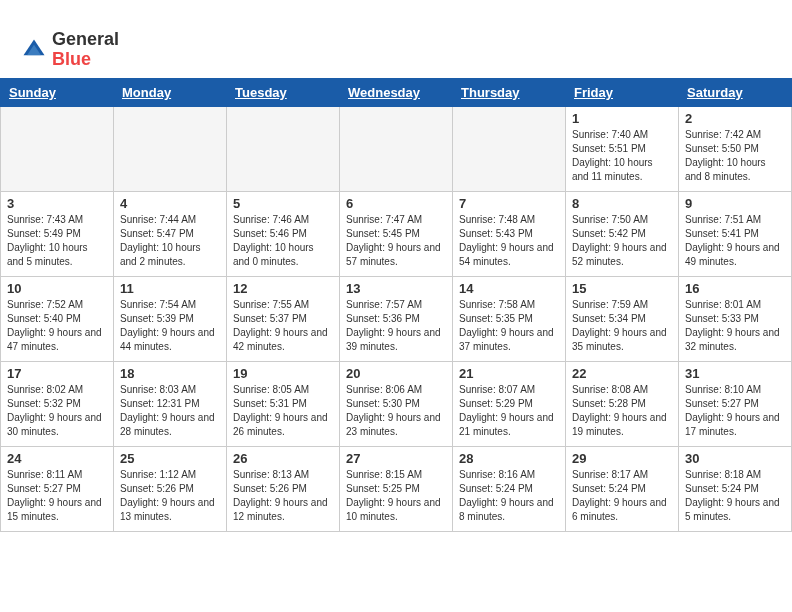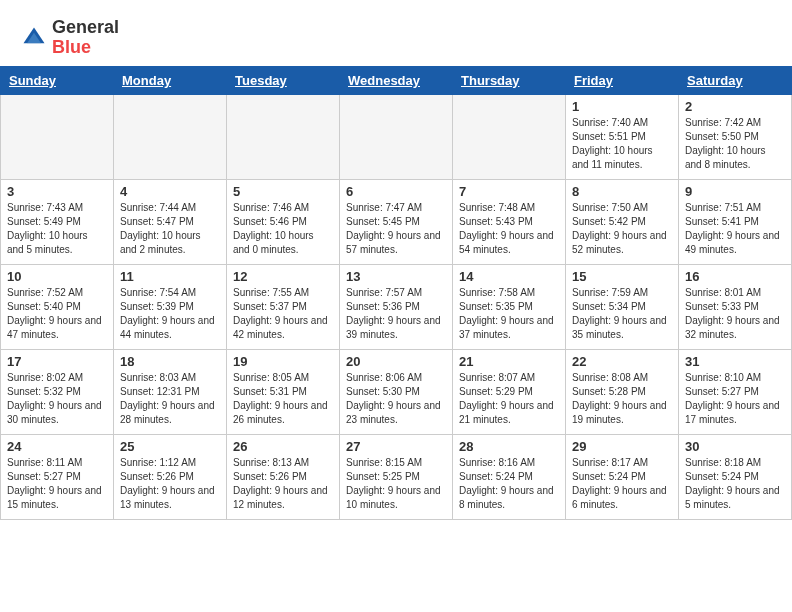--- a/index.html
+++ b/index.html
@@ -8,20 +8,21 @@
       background: #fff;
       width: 792px;
       min-height: 612px;
       overflow: hidden;
     }
     .header {
       display: flex;
       justify-content: space-between;
       align-items: center;
       padding: 18px 24px 8px 20px;
+      margin-top: 12px;
     }
     .logo {
       display: flex;
       align-items: center;
       gap: 4px;
     }
     .logo-text {
       font-size: 18px;
       font-weight: bold;
       line-height: 1.1;

